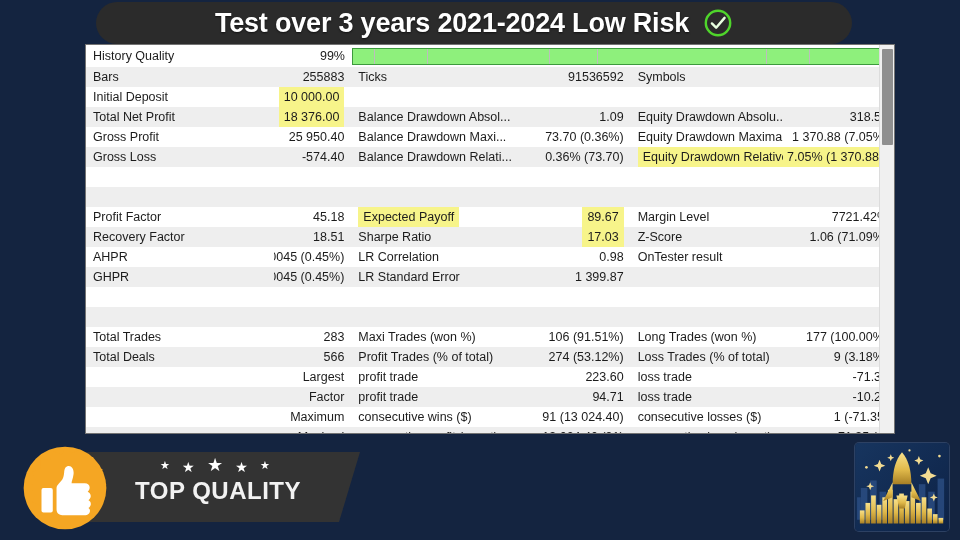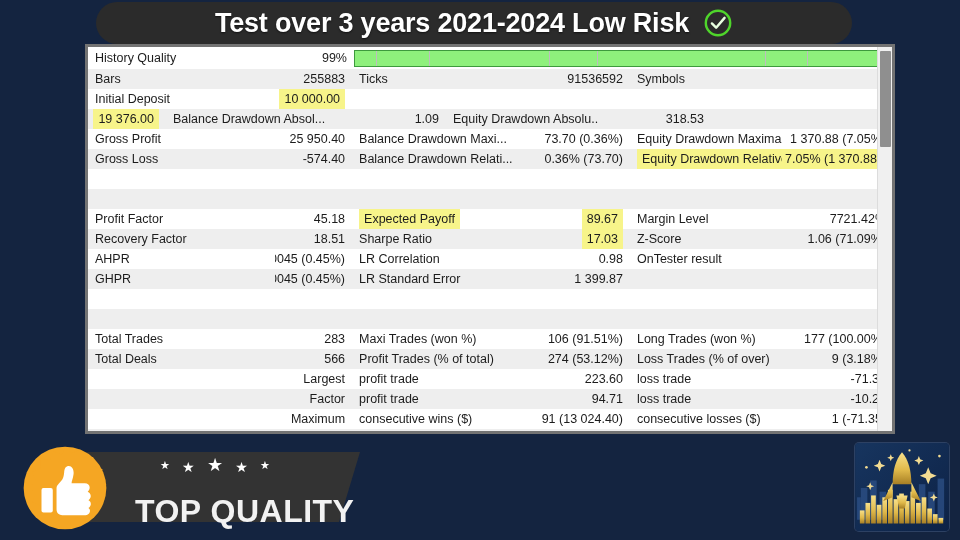--- a/index.html
+++ b/index.html
@@ -28,21 +28,21 @@
     white-space: nowrap;
     text-shadow: 0 1px 2px rgba(0,0,0,.6);
   }
   .check-badge { width: 30px; height: 30px; flex: 0 0 30px; display:block; }
 
   
   .report-panel {
     position: absolute; left: 85px; top: 44px;
     width: 810px; height: 390px;
     background: #ffffff;
-    border: 3px solid #737373;
+    border: 1px solid #737373;
     overflow: hidden;
   }
   .rows { position: relative; }
   .row {
     display: flex;
     height: 20px;
     line-height: 20px;
     font-size: 12.5px;
     color: #1c1c1c;
     background: #ffffff;
@@ -101,23 +101,22 @@
   .tq-stars {
     position: absolute; left: 160px; top: 459px;
     width: 110px; display: flex; justify-content: space-between;
     color: #ffffff;
   }
   .tq-stars span:nth-child(1), .tq-stars span:nth-child(5) { font-size: 11px; }
   .tq-stars span:nth-child(2), .tq-stars span:nth-child(4) { font-size: 14px; }
   .tq-stars span:nth-child(3) { font-size: 18px; line-height: 12px; }
   .tq-label {
     position: absolute; left: 135px; top: 477px;
-    color: #f2f2f2; font-size: 32px; font-weight: bold;
+    color: #f2f2f2; font-size: 24px; font-weight: bold;
     letter-spacing: 0.5px;
-    margin-top: 16px;
   }
   .tq-seal { position: absolute; left: 18px; top: 441px; width: 94px; height: 94px; }
 
   
   .rocket {
     position: absolute; left: 855px; top: 443px;
     width: 94px; height: 88px;
     border-radius: 4px;
     overflow: hidden;
     box-shadow: 0 0 0 1px #2d4163;
@@ -165,22 +164,23 @@
           <div class="cell c-label">Initial Deposit</div>
           <div class="cell c-value">
             <span class="hl">10 000.00</span>
           </div>
           <div class="cell c-label2"></div>
           <div class="cell c-value2"></div>
           <div class="cell c-label3"></div>
           <div class="cell c-value3"></div>
         </div>
         <div class="row alt">
+          <div class="cell c-label">Total Net Profit</div>
           <div class="cell c-value">
-            <span class="hl">19 376.00</span>
+            <span class="hl">18 376.00</span>
           </div>
           <div class="cell c-label2">Balance Drawdown Absol...</div>
           <div class="cell c-value2">1.09</div>
           <div class="cell c-label3">Equity Drawdown Absolu...</div>
           <div class="cell c-value3">318.53</div>
         </div>
         <div class="row">
           <div class="cell c-label">Gross Profit</div>
           <div class="cell c-value">25 950.40</div>
           <div class="cell c-label2">Balance Drawdown Maxi...</div>
@@ -256,21 +256,21 @@
           <div class="cell c-label2">Maxi Trades (won %)</div>
           <div class="cell c-value2">106 (91.51%)</div>
           <div class="cell c-label3">Long Trades (won %)</div>
           <div class="cell c-value3">177 (100.00%)</div>
         </div>
         <div class="row alt">
           <div class="cell c-label">Total Deals</div>
           <div class="cell c-value">566</div>
           <div class="cell c-label2">Profit Trades (% of total)</div>
           <div class="cell c-value2">274 (53.12%)</div>
-          <div class="cell c-label3">Loss Trades (% of over)</div>
+          <div class="cell c-label3">Loss Trades (% of total)</div>
           <div class="cell c-value3">9 (3.18%)</div>
         </div>
         <div class="row">
           <div class="cell c-label"></div>
           <div class="cell c-value">Largest</div>
           <div class="cell c-label2">profit trade</div>
           <div class="cell c-value2">223.60</div>
           <div class="cell c-label3">loss trade</div>
           <div class="cell c-value3">-71.35</div>
         </div>

